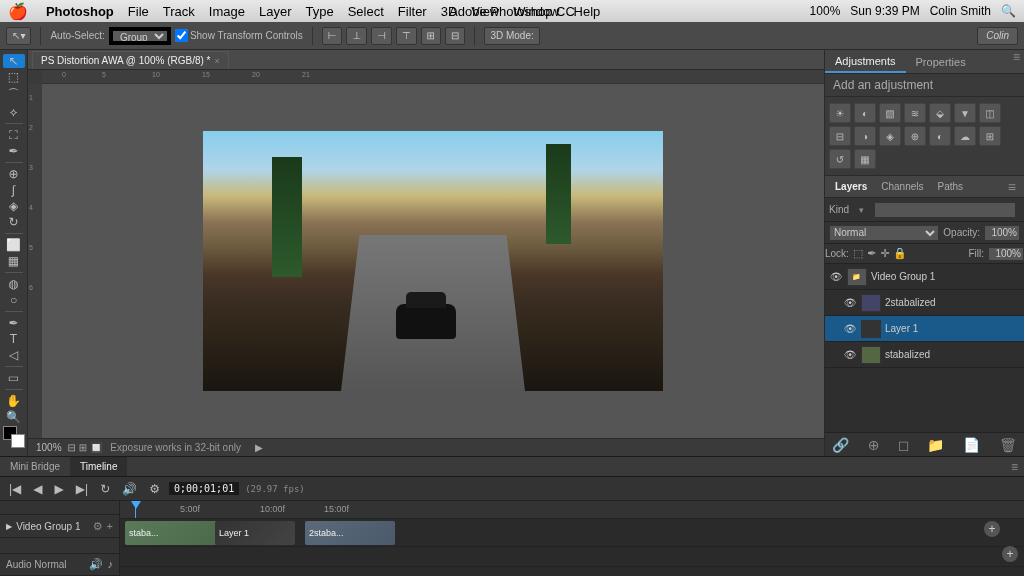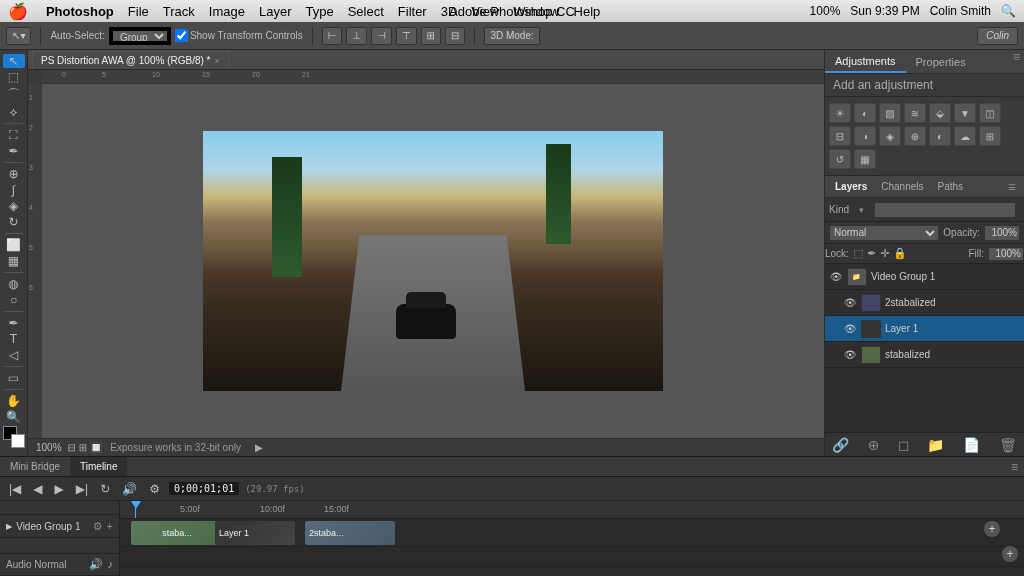--- a/index.html
+++ b/index.html
@@ -478,21 +478,21 @@
       border-radius: 2px;
       display: flex;
       align-items: center;
       padding: 0 4px;
       font-size: 9px;
       color: #eee;
       overflow: hidden;
       white-space: nowrap;
       cursor: pointer;
     }
-    .clip-stab { background: linear-gradient(135deg, #5a7a5a, #4a6a4a); left: 11px; width: 92px; justify-content: center; }
+    .clip-stab { background: linear-gradient(135deg, #5a7a5a, #4a6a4a); left: 5px; width: 92px; }
     .clip-layer1 { background: linear-gradient(135deg, #333, #444); left: 95px; width: 80px; }
     .clip-2stab { background: linear-gradient(135deg, #5a6a7a, #4a5a6a); left: 185px; width: 90px; }
     #audio-track-row {
       height: 20px;
       position: relative;
       border-bottom: 1px solid #222;
     }
     #timeline-add-btn {
       position: absolute;
       right: 6px;

